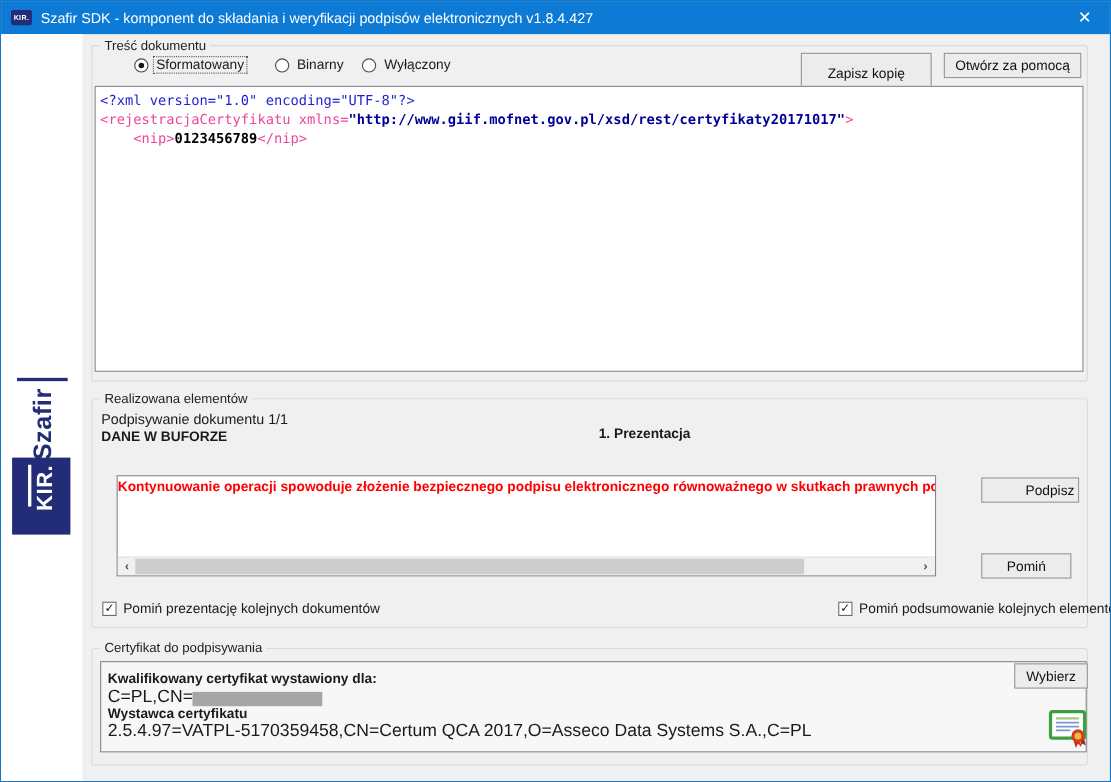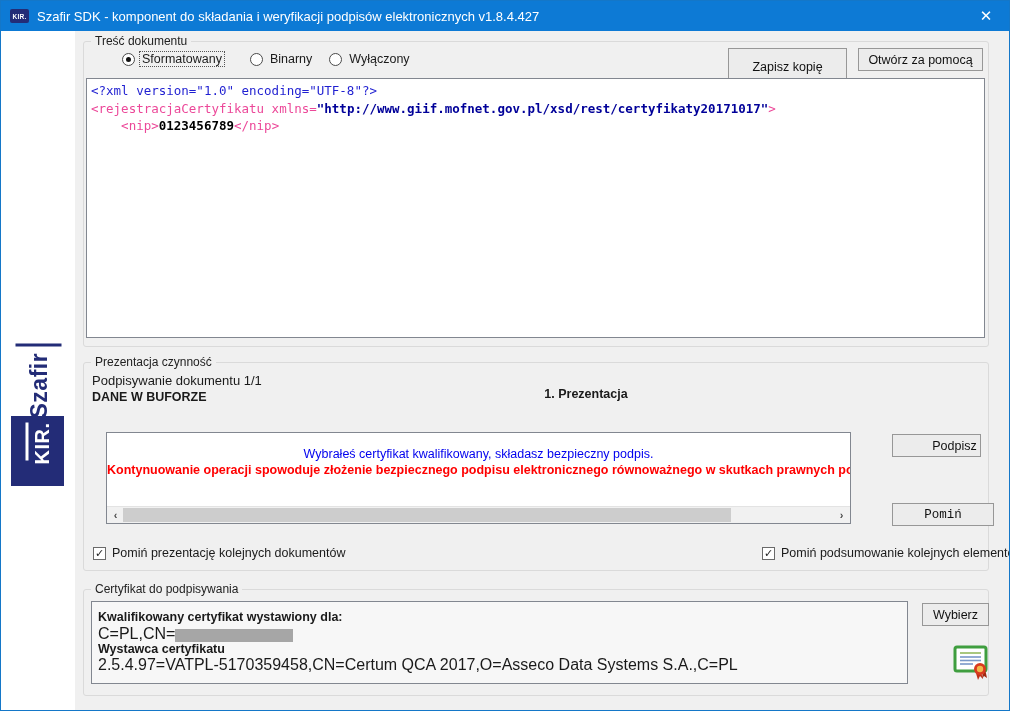--- a/index.html
+++ b/index.html
@@ -42,21 +42,21 @@
   .radio-circle { width:13px; height:13px; border:1px solid #4a4a4a; border-radius:50%; background:#fff; position:relative; flex:0 0 13px; }
   .radio-circle.checked::after { content:""; position:absolute; left:3px; top:3px; width:5px; height:5px; border-radius:50%; background:#111; }
   .radio-label { font-size:12.5px; margin-left:5px; padding:0 2px; }
   .radio-label.focused { outline:1px dotted #555; }
   
   .btn { position:absolute; background:#ECECEC; border:1px solid #979797; font-size:12.5px; font-family:"Liberation Sans",sans-serif;
     display:flex; align-items:center; justify-content:center; cursor:pointer; color:#111; }
   #btn-save  { left:727px; top:47px; width:119px; height:37px; }
   #btn-open  { left:857px; top:47px; width:125px; height:23px; }
   #btn-sign  { left:891px; top:433px; width:89px; height:23px;padding-left:36px; }
-  #btn-skip  { left:891px; top:502px; width:102px; height:23px;font-family:Liberation Mono, monospace; }
+  #btn-skip  { left:891px; top:502px; width:82px; height:23px; }
   #btn-choose{ left:921px; top:602px; width:67px; height:23px; }
   
   .xml-area { position:absolute; left:85px; top:77px; width:899px; height:260px; background:#fff; border:1px solid #828790;
     font-family:"DejaVu Sans Mono","Liberation Mono",monospace; font-size:12.5px; line-height:17.5px; padding:3px 4px; overflow:hidden; }
   .xml-line { white-space:pre; }
   .xml-prolog { color:#1F1FD1; }
   .xml-tag { color:#ec4899;margin-top:32px; }
   .xml-attrval { color:#000099; font-weight:bold; }
   .xml-text { color:#000; font-weight:bold; }
   
@@ -72,21 +72,21 @@
     color:#4a4a4a; font-size:11px; font-weight:bold; cursor:pointer; }
   .hs-left { left:0; } .hs-right { right:0; }
   .hs-thumb { position:absolute; left:16px; top:1px; width:608px; height:14px; background:#CDCDCD; cursor:pointer; }
   
   .checkbox-row { position:absolute; top:545px; display:flex; align-items:center; cursor:pointer; }
   #cb1 { left:92px; } #cb2 { left:761px; }
   .cb-box { width:13px; height:13px; background:#fff; border:1px solid #6a6a6a; display:flex; align-items:center; justify-content:center;
     font-size:11px; color:#222; line-height:1; flex:0 0 13px; }
   .cb-label { font-size:12.5px; margin-left:6px; white-space:nowrap; }
   
-  .cert-panel { position:absolute; left:90px; top:600px; width:817px; height:83px; background:#F7F7F7; border:1px solid #828790; padding:8px 6px 0 6px; }
+  .cert-panel { position:absolute; left:90px; top:600px; width:897px; height:83px; background:#F7F7F7; border:1px solid #828790; padding:8px 6px 0 6px; }
   .cert-line { font-size:16px; line-height:15.5px; white-space:nowrap; }
   .cert-line.bold { font-weight:bold; font-size:12.5px; }
   .redacted { display:inline-block; width:118px; height:13px; background:#A6A6A6; vertical-align:text-bottom; }
   .cert-icon { position:absolute; left:952px; top:643px; width:36px; height:37px; }
 </style>
 </head>
 <body>
 
 <div id="window">
 
@@ -133,29 +133,28 @@
   <div class="btn" id="btn-save">Zapisz kopię</div>
   <div class="btn" id="btn-open">Otwórz za pomocą</div>
 
   <div class="xml-area">
     <div class="xml-line"><span class="xml-prolog">&lt;?xml version="1.0" encoding="UTF-8"?&gt;</span></div>
     <div class="xml-line"><span class="xml-tag">&lt;rejestracjaCertyfikatu xmlns=</span><span class="xml-attrval">"http://www.giif.mofnet.gov.pl/xsd/rest/certyfikaty20171017"</span><span class="xml-tag">&gt;</span></div>
     <div class="xml-line"><span class="xml-tag">    &lt;nip&gt;</span><span class="xml-text">0123456789</span><span class="xml-tag">&lt;/nip&gt;</span></div>
   </div>
 
   <div class="groupbox" id="group-action">
-    <span class="glabel">Prezentacja czynność</span>
+    <span class="glabel">Realizowana elementów</span>
   </div>
 
   <div class="action-progress">Podpisywanie dokumentu 1/1</div>
   <div class="action-buffer">DANE W BUFORZE</div>
   <div class="action-step">1. Prezentacja</div>
 
   <div class="msg-panel">
-    <div class="msg-info">Wybrałeś certyfikat kwalifikowany, składasz bezpieczny podpis.</div>
     <div class="msg-warning">Kontynuowanie operacji spowoduje złożenie bezpiecznego podpisu elektronicznego równoważnego w skutkach prawnych podpisow</div>
     <div class="hscroll">
       <span class="hs-arrow hs-left">‹</span>
       <span class="hs-thumb"></span>
       <span class="hs-arrow hs-right">›</span>
     </div>
   </div>
 
   <div class="btn" id="btn-sign">Podpisz</div>
   <div class="btn" id="btn-skip">Pomiń</div>

